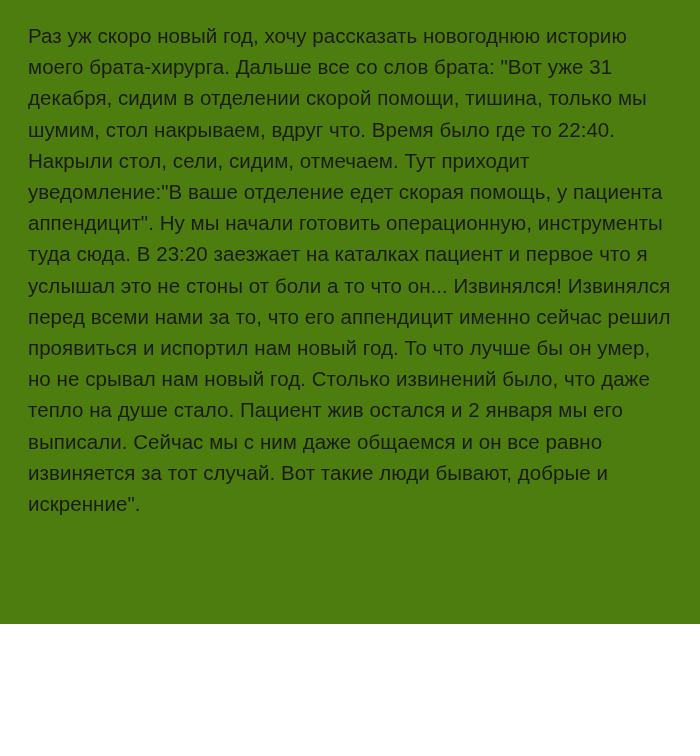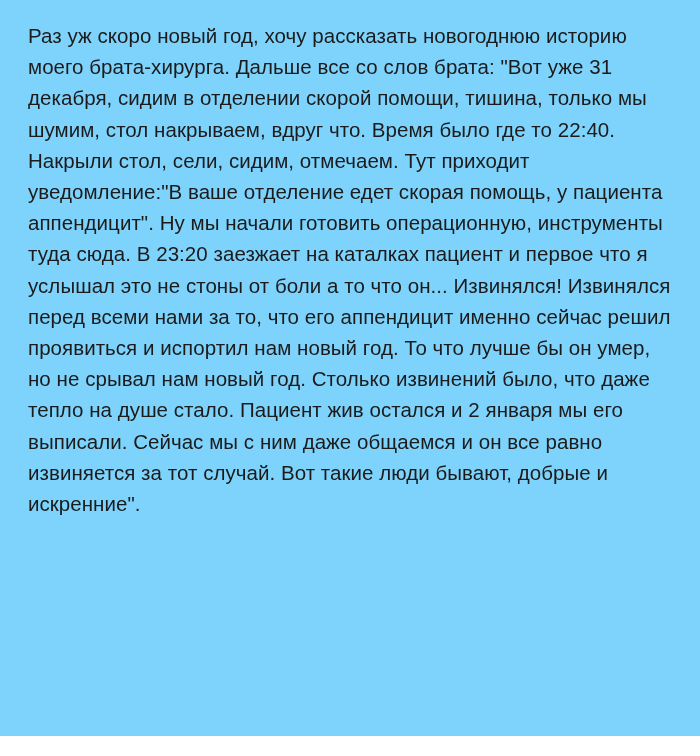--- a/index.html
+++ b/index.html
@@ -10,23 +10,23 @@
   body {
     width: 700px;
     height: 756px;
     font-family: "Liberation Sans", sans-serif;
     color: #1b1b1b;
     overflow: hidden;
   }
   .page {
     box-sizing: border-box;
     width: 700px;
-    height: 736px;
+    height: 624px;
     padding: 20px 26px 20px 28px;
-    background: #7dd3fc;
+    background: #4d7c0f;
   }
   .story {
     font-size: 20.5px;
     line-height: 31.2px;
     letter-spacing: 0.05px;
     color: #1b1b1b;
     white-space: pre-wrap;
     word-break: normal;
   }
 </style>

